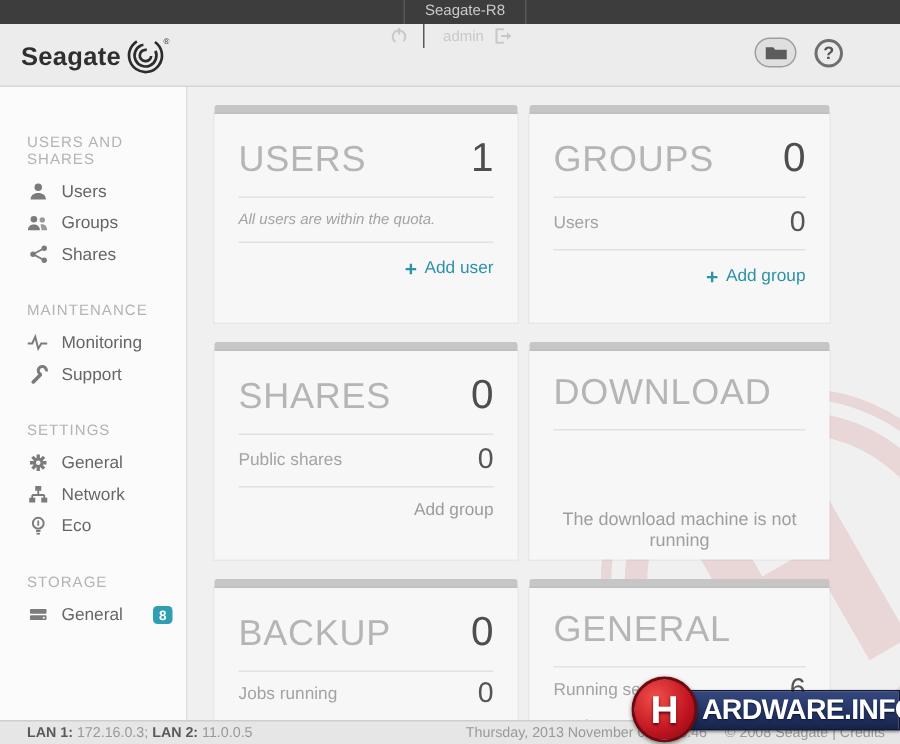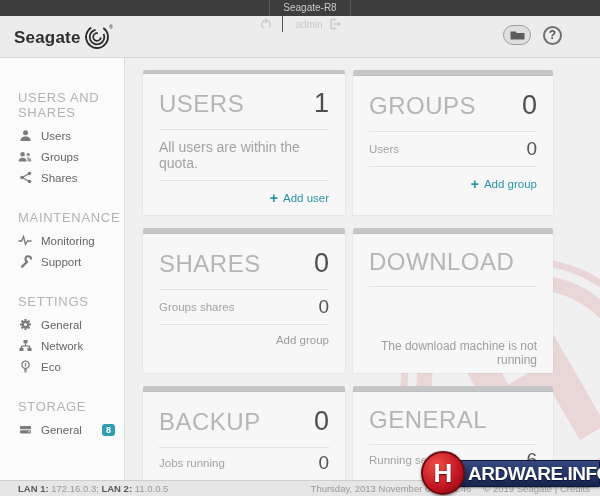--- a/index.html
+++ b/index.html
@@ -20,46 +20,46 @@
   .brand { position:absolute; left:14px; top:8px; display:flex; align-items:center; }
   .brand-text { font-size:17px; font-weight:bold; color:#2f2f2f; letter-spacing:0.2px; }
   .brand-swirl { margin-left:2px; position:relative; top:-1px; }
   .hdr-icons { position:absolute; right:38px; top:9px; display:flex; align-items:center; gap:12px; }
   .folder-btn { width:28px; height:20px; background:#dfdfdf; border:1px solid #9e9e9e; border-radius:10px; display:flex; align-items:center; justify-content:center; }
   .help-btn { width:19px; height:19px; border:2px solid #6f6f6f; border-radius:50%; color:#555; font-size:12px; font-weight:bold; display:flex; align-items:center; justify-content:center; background:transparent; }
 
   
   .sidebar { position:absolute; top:58px; left:0; width:125px; height:422px; background:#fbfbfb; border-right:1px solid #dedede; padding-top:22px; z-index:5; }
   .sb-section { margin-bottom:12px; }
-  .sb-title { font-size:13px; color:#b3b3b3; letter-spacing:0.7px; padding:10px 0 5px 18px; text-transform:uppercase; }
+  .sb-title { font-size:10px; color:#b3b3b3; letter-spacing:0.7px; padding:10px 0 5px 18px; text-transform:uppercase; }
   .sb-item { display:flex; align-items:center; height:21px; padding-left:18px; cursor:pointer; }
   .sb-item .icn { width:14px; height:14px; display:flex; align-items:center; justify-content:center; color:#7b7b7b; }
   .sb-item .lbl { font-size:11.5px; color:#666; margin-left:9px; }
   .sb-badge { margin-left:auto; margin-right:9px; background:#2f9db2; color:#fff; font-size:9px; font-weight:bold; border-radius:3px; padding:1px 4px; line-height:10px; }
 
   
   .main { position:absolute; top:58px; left:125px; width:475px; height:422px; overflow:hidden; background:#f0f0f0; }
   .cards { position:absolute; top:12px; left:18px; display:grid; grid-template-columns:202px 200px; column-gap:8px; row-gap:13px; grid-auto-rows:145px; }
   .card { display:flex; flex-direction:column; }
   .card-strip { height:6px; background:#c6c6c6; border-radius:2px 2px 0 0; }
   .card-body { flex:1; background:#f7f7f7; padding:0 16px; box-shadow:0 0 0 1px rgba(0,0,0,0.03); }
   .card-head { display:flex; align-items:baseline; justify-content:space-between; padding:14px 0 10px; }
   .card-title { font-size:24px; font-weight:300; color:#b5b5b5; letter-spacing:0.5px; }
   .card-value { font-size:27px; font-weight:300; color:#4e4e4e; }
   .card-div { border-top:1px solid #e2e2e2; }
   .card-row { display:flex; align-items:center; justify-content:space-between; padding:6px 0; }
   .row-label { font-size:11.5px; color:#a3a3a3; }
   .row-num { font-size:19px; font-weight:300; color:#555; }
   .row-txt { font-size:11.5px; color:#a3a3a3; }
-  .card-note { font-size:14px; color:#a3a3a3; padding:9px 0; }
+  .card-note { font-size:10px; color:#a3a3a3; padding:9px 0;font-style:italic; }
   .card-link { display:flex; justify-content:flex-end; align-items:center; padding:9px 0; font-size:11.5px; cursor:pointer; }
   .card-link.teal { color:#2a93a7; }
   .card-link.gray { color:#9c9c9c; }
   .card-link .plus { font-size:14px; font-weight:bold; margin-right:5px; }
-  .card-msg { text-align:right; font-size:12px; color:#9e9e9e; margin-top:52px; }
+  .card-msg { text-align:center; font-size:12px; color:#9e9e9e; margin-top:52px; }
   .rows-tight .card-row { padding:4px 0; }
 
   
   .footer { position:absolute; top:480px; left:0; width:600px; height:16px; background:#e6e6e6; border-top:1px solid #cecece; display:flex; align-items:center; font-size:9.5px; color:#999; z-index:20; }
   .footer .lan { margin-left:18px; }
   .footer .lan b { color:#5a5a5a; }
   .footer .spacer { flex:1; }
   .footer .right { margin-right:10px; display:flex; gap:12px; }
 
   
@@ -290,21 +290,21 @@
 
     <div class="card">
       <div class="card-strip"></div>
       <div class="card-body">
         <div class="card-head">
           <span class="card-title">SHARES</span>
           <span class="card-value">0</span>
         </div>
         <div class="card-div"></div>
         <div class="card-row">
-          <span class="row-label">Groups shares</span>
+          <span class="row-label">Public shares</span>
           <span class="row-num">0</span>
         </div>
         <div class="card-div"></div>
         <div class="card-link gray">
           <span>Add group</span>
         </div>
       </div>
     </div>
 
     <div class="card">
@@ -362,21 +362,21 @@
   <span class="lan">
     <b>LAN 1:</b>
     <span>172.16.0.3;</span>
     <b>LAN 2:</b>
     <span>11.0.0.5</span>
   </span>
   <span class="spacer"></span>
   <span class="right">
     <span>Thursday, 2013 November 07</span>
     <span>13:46</span>
-    <span>© 2019 Seagate | Credits</span>
+    <span>© 2008 Seagate | Credits</span>
   </span>
 </div>
 
 <div class="hwlogo">
   <div class="hw-bar">
     <span class="hw-text">ARDWARE.INFO</span>
   </div>
   <div class="hw-circle">
     <span class="hw-h">H</span>
   </div>

